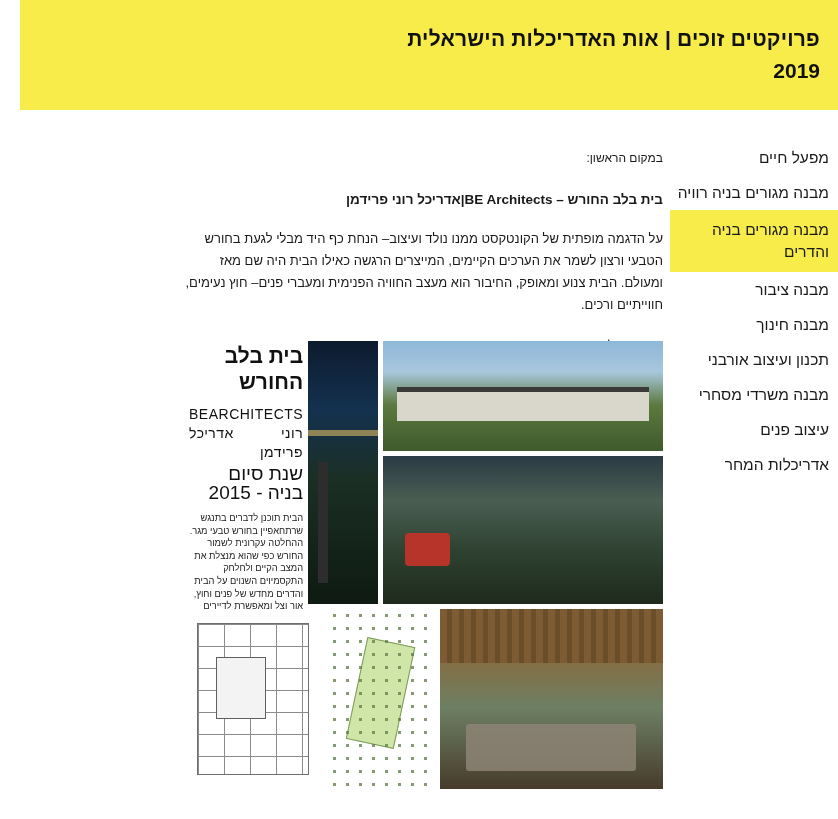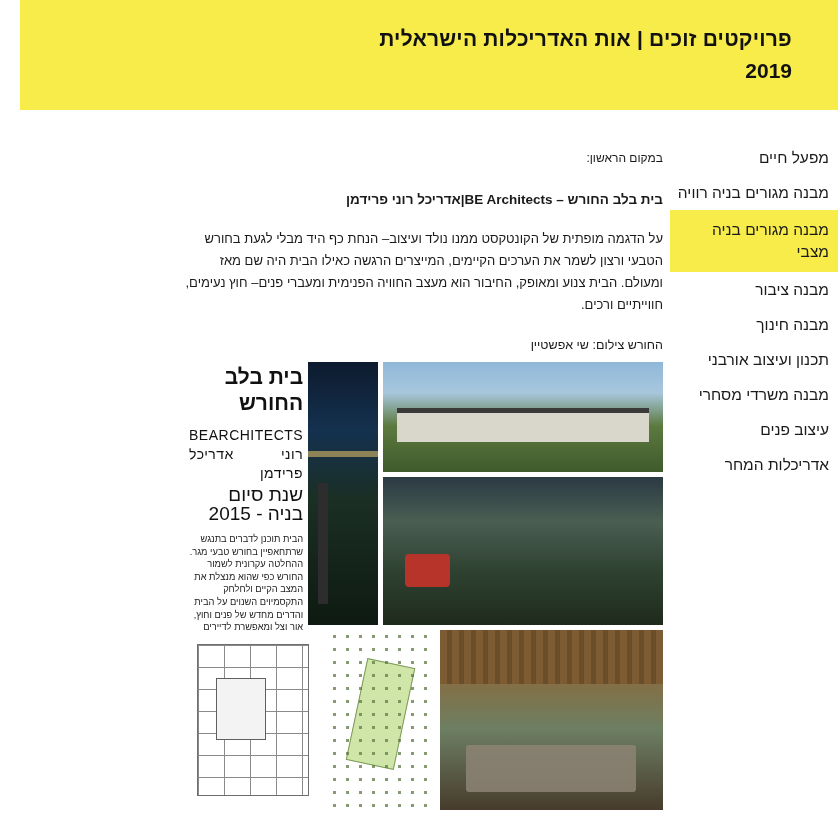--- a/index.html
+++ b/index.html
@@ -16,21 +16,21 @@
     background: #ffffff;
   }
 
   
   .header-banner {
     position: absolute;
     left: 20px; top: 0;
     width: 818px; height: 110px;
     background: #f7ec4a;
     color: #111111;
-    padding: 22px 46px 0 30px;
+    padding: 22px 18px 0 30px;
     text-align: right;
     direction: rtl;
   }
   .header-title {
     font-size: 21px;
     font-weight: bold;
     line-height: 34px;
     letter-spacing: 0.2px;
   }
   .header-year {
@@ -93,21 +93,21 @@
   }
   .credit-line {
     font-size: 12.5px;
     margin-bottom: 14px;
     line-height: 18px;
   }
 
   
   .img-grid {
     position: absolute;
-    right: 175px; top: 362px;
+    right: 175px; top: 341px;
     width: 480px;
   }
   .grid-row {
     display: flex;
     flex-direction: row;
     gap: 5px;
     margin-bottom: 5px;
   }
 
   .ph { position: relative; overflow: hidden; }
@@ -227,21 +227,21 @@
 <div class="page">
 
   <div class="header-banner">
     <div class="header-title">פרויקטים זוכים | אות האדריכלות הישראלית</div>
     <div class="header-year">2019</div>
   </div>
 
   <nav class="sidebar">
     <div class="side-item">מפעל חיים</div>
     <div class="side-item">מבנה מגורים בניה רוויה</div>
-    <div class="side-item active">מבנה מגורים בניה מצבי</div>
+    <div class="side-item active">מבנה מגורים בניה והדרים</div>
     <div class="side-item">מבנה ציבור</div>
     <div class="side-item">מבנה חינוך</div>
     <div class="side-item">תכנון ועיצוב אורבני</div>
     <div class="side-item">מבנה משרדי מסחרי</div>
     <div class="side-item">עיצוב פנים</div>
     <div class="side-item">אדריכלות המחר</div>
   </nav>
 
   <article class="article">
     <div class="rank-line">במקום הראשון:</div>

